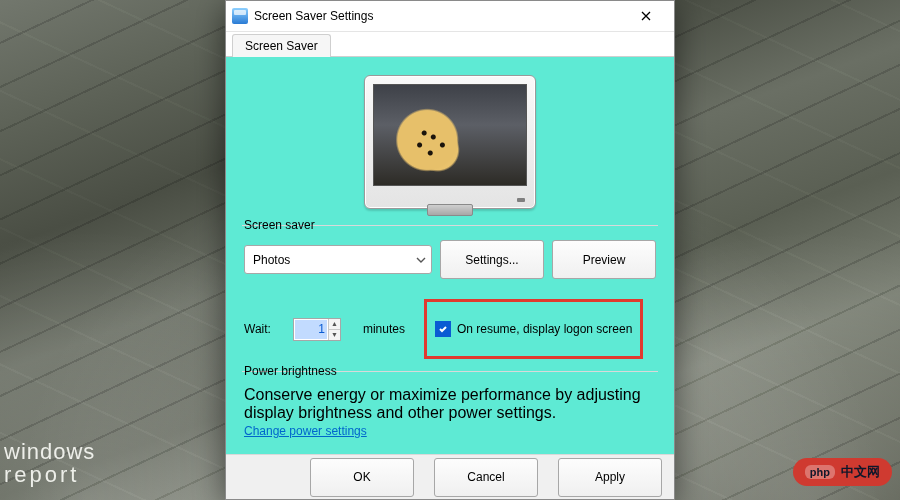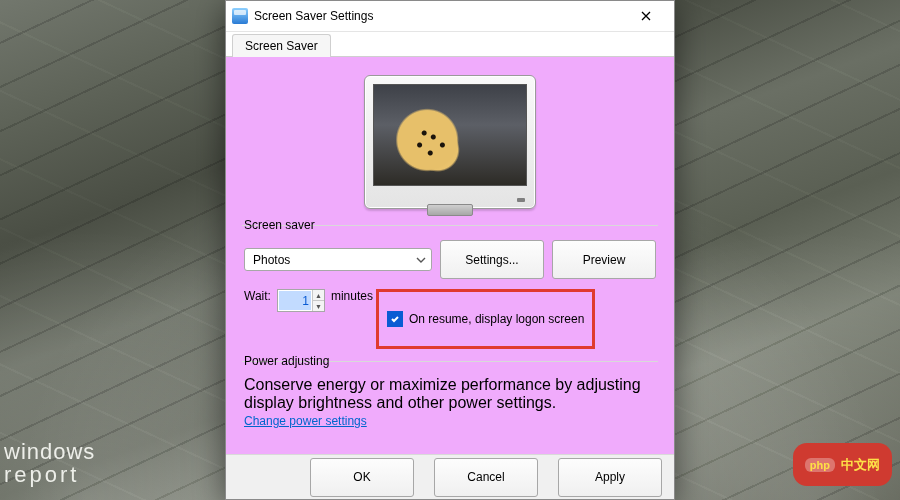--- a/index.html
+++ b/index.html
@@ -15,21 +15,21 @@
   .wallpaper::before{
     content:"";position:absolute;inset:0;
     background:
       repeating-linear-gradient(155deg,transparent 0 38px,rgba(0,0,0,0.15) 38px 40px),
       repeating-linear-gradient(25deg,transparent 0 60px,rgba(255,255,255,0.05) 60px 62px);
     mix-blend-mode:overlay;
   }
   
   .dialog{
     position:absolute;left:225px;top:0;width:450px;height:500px;
-    background:#f0abfc;border:1px solid #8a8a8a;box-shadow:0 8px 30px rgba(0,0,0,0.5);
+    background:#5eead4;border:1px solid #8a8a8a;box-shadow:0 8px 30px rgba(0,0,0,0.5);
     display:flex;flex-direction:column;box-sizing:border-box;
   }
   .titlebar{
     height:30px;display:flex;align-items:center;padding:0 8px 0 6px;
     background:#fff;border-bottom:1px solid #e5e5e5;
   }
   .title-icon{width:16px;height:16px;margin-right:6px;background:linear-gradient(180deg,#8ed0ff,#2a7bd4);border-radius:2px;position:relative}
   .title-icon::after{content:"";position:absolute;left:2px;right:2px;top:2px;height:5px;background:rgba(255,255,255,0.7);border-radius:1px}
   .title-text{flex:1;font-size:12px}
   .close-btn{width:40px;height:26px;display:flex;align-items:center;justify-content:center;cursor:default}
@@ -62,44 +62,44 @@
     radial-gradient(circle at 37% 68%, #1b140c 0 2px, transparent 3px);
   }
   .monitor-stand{position:absolute;left:50%;transform:translateX(-50%);bottom:-8px;width:44px;height:10px;background:linear-gradient(#cfcfcf,#a7a7a7);border-radius:2px;border:1px solid #8a8a8a}
   .monitor-btn{position:absolute;right:10px;bottom:6px;width:8px;height:4px;background:#7f7f7f;border-radius:1px}
   
   .group{border-top:1px solid #d9d9d9;padding:10px 2px 12px;margin:0 2px}
   .group-title{margin:-18px 0 8px;font-size:12px;color:#000}
   
   .row{display:flex;align-items:center;gap:8px}
   .combo{flex:1;position:relative}
-  .combo-box{width:100%;height:23px;border:1px solid #a7a7a7;background:#fff;border-radius:3px;display:flex;align-items:center;padding:0 22px 0 8px;box-sizing:border-box}
+  .combo-box{width:100%;height:29px;border:1px solid #a7a7a7;background:#fff;border-radius:3px;display:flex;align-items:center;padding:0 22px 0 8px;box-sizing:border-box}
   .combo-arrow{position:absolute;right:1px;top:1px;bottom:1px;width:20px;display:flex;align-items:center;justify-content:center}
   .btn{height:23px;min-width:78px;padding:7px 12px;border:1px solid #a7a7a7;background:linear-gradient(#fdfdfd,#f0f0f0);border-radius:3px;font-size:12px;display:flex;align-items:center;justify-content:center}
   
-  .wait-row{display:flex;gap:6px;margin-top:10px}
+  .wait-row{display:flex;align-items:center;gap:22px;margin-top:20px}
   .spin{width:48px;height:23px;border:1px solid #a7a7a7;background:#fff;display:flex;align-items:center;position:relative;box-sizing:border-box}
   .spin input{width:30px;border:none;text-align:right;padding:0 2px 0 0;color:#0a5bd3;background:#c2dbff;height:19px;margin:1px;font-size:12px;outline:none;font-family:inherit}
   .spin-btns{width:14px;display:flex;flex-direction:column;border-left:1px solid #c8c8c8;height:100%}
   .spin-btns div{flex:1;display:flex;align-items:center;justify-content:center;font-size:7px;color:#555;background:#f4f4f4}
   .spin-btns div:first-child{border-bottom:1px solid #c8c8c8}
   .ck{width:14px;height:14px;border:1px solid #0a5bd3;background:#0a5bd3;display:flex;align-items:center;justify-content:center}
   .ck svg{width:10px;height:10px;fill:none;stroke:#fff;stroke-width:2}
   .highlight-box{border:3px solid #e03a2f;padding:19px 8px;display:flex;align-items:center;gap:6px;margin-left:-3px}
   
   .pm-text{font-size:16px;margin:2px 0 2px}
   .link{color:#0066cc;text-decoration:underline;cursor:default}
   
   .footer{height:44px;border-top:1px solid #d9d9d9;display:flex;align-items:center;justify-content:flex-end;gap:20px;padding:0 12px;background:#f0f0f0}
   .footer .btn{min-width:78px}
   
   .wmark-left{position:absolute;left:4px;bottom:14px;color:#f4f5f0;opacity:0.95;font-family:"Segoe UI",sans-serif;line-height:1.02}
   .wmark-left .l1{font-size:22px;letter-spacing:1px;font-weight:300}
   .wmark-left .l2{font-size:22px;letter-spacing:3px;font-weight:200}
-  .wmark-right{position:absolute;right:8px;bottom:14px;background:#cf3a30;color:#fde047;border-radius:14px;height:43px;display:flex;align-items:center;gap:6px;padding:0 12px;font-size:13px;font-weight:600}
+  .wmark-right{position:absolute;right:8px;bottom:14px;background:#cf3a30;color:#0f172a;border-radius:14px;height:28px;display:flex;align-items:center;gap:6px;padding:0 12px;font-size:13px;font-weight:600}
   .wmark-right .ph{background:rgba(255,255,255,0.3);border-radius:6px;padding:1px 5px;font-size:11px}
 </style>
 </head>
 <body>
 
 <div class="wallpaper"></div>
 
 <div class="dialog">
   <div class="titlebar">
     <div class="title-icon"></div>
@@ -161,21 +161,21 @@
             <svg viewBox="0 0 10 10">
                 <path d="M2 5 L4 7 L8 3"></path>
               </svg>
           </div>
           <span>On resume, display logon screen</span>
         </div>
       </div>
     </div>
 
     <div class="group">
-      <div class="group-title">Power adjusting</div>
+      <div class="group-title">Power brightness</div>
       <div class="pm-text">Conserve energy or maximize performance by adjusting display brightness and other power settings.</div>
       <span class="link">Change power settings</span>
     </div>
 
   </div>
 
   <div class="footer">
     <div class="btn">OK</div>
     <div class="btn">Cancel</div>
     <div class="btn">Apply</div>

